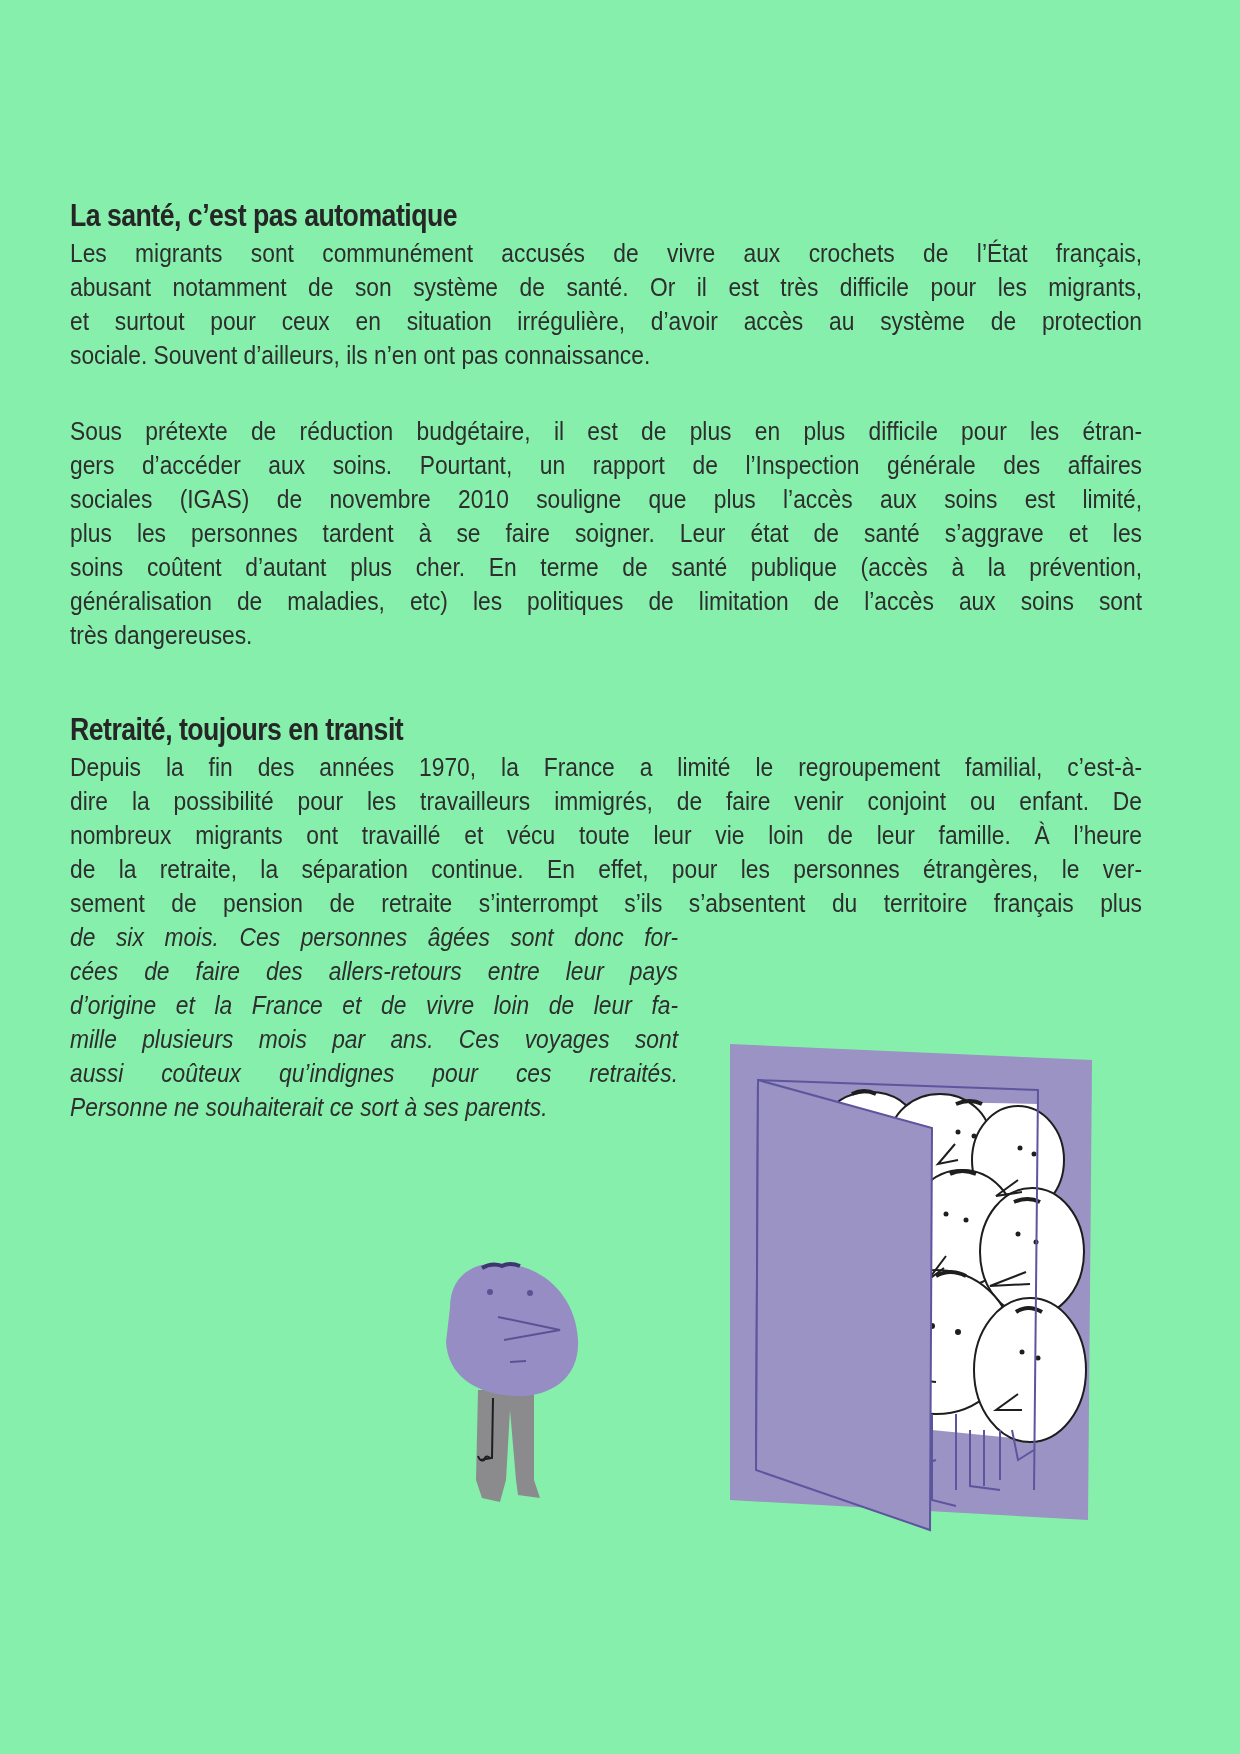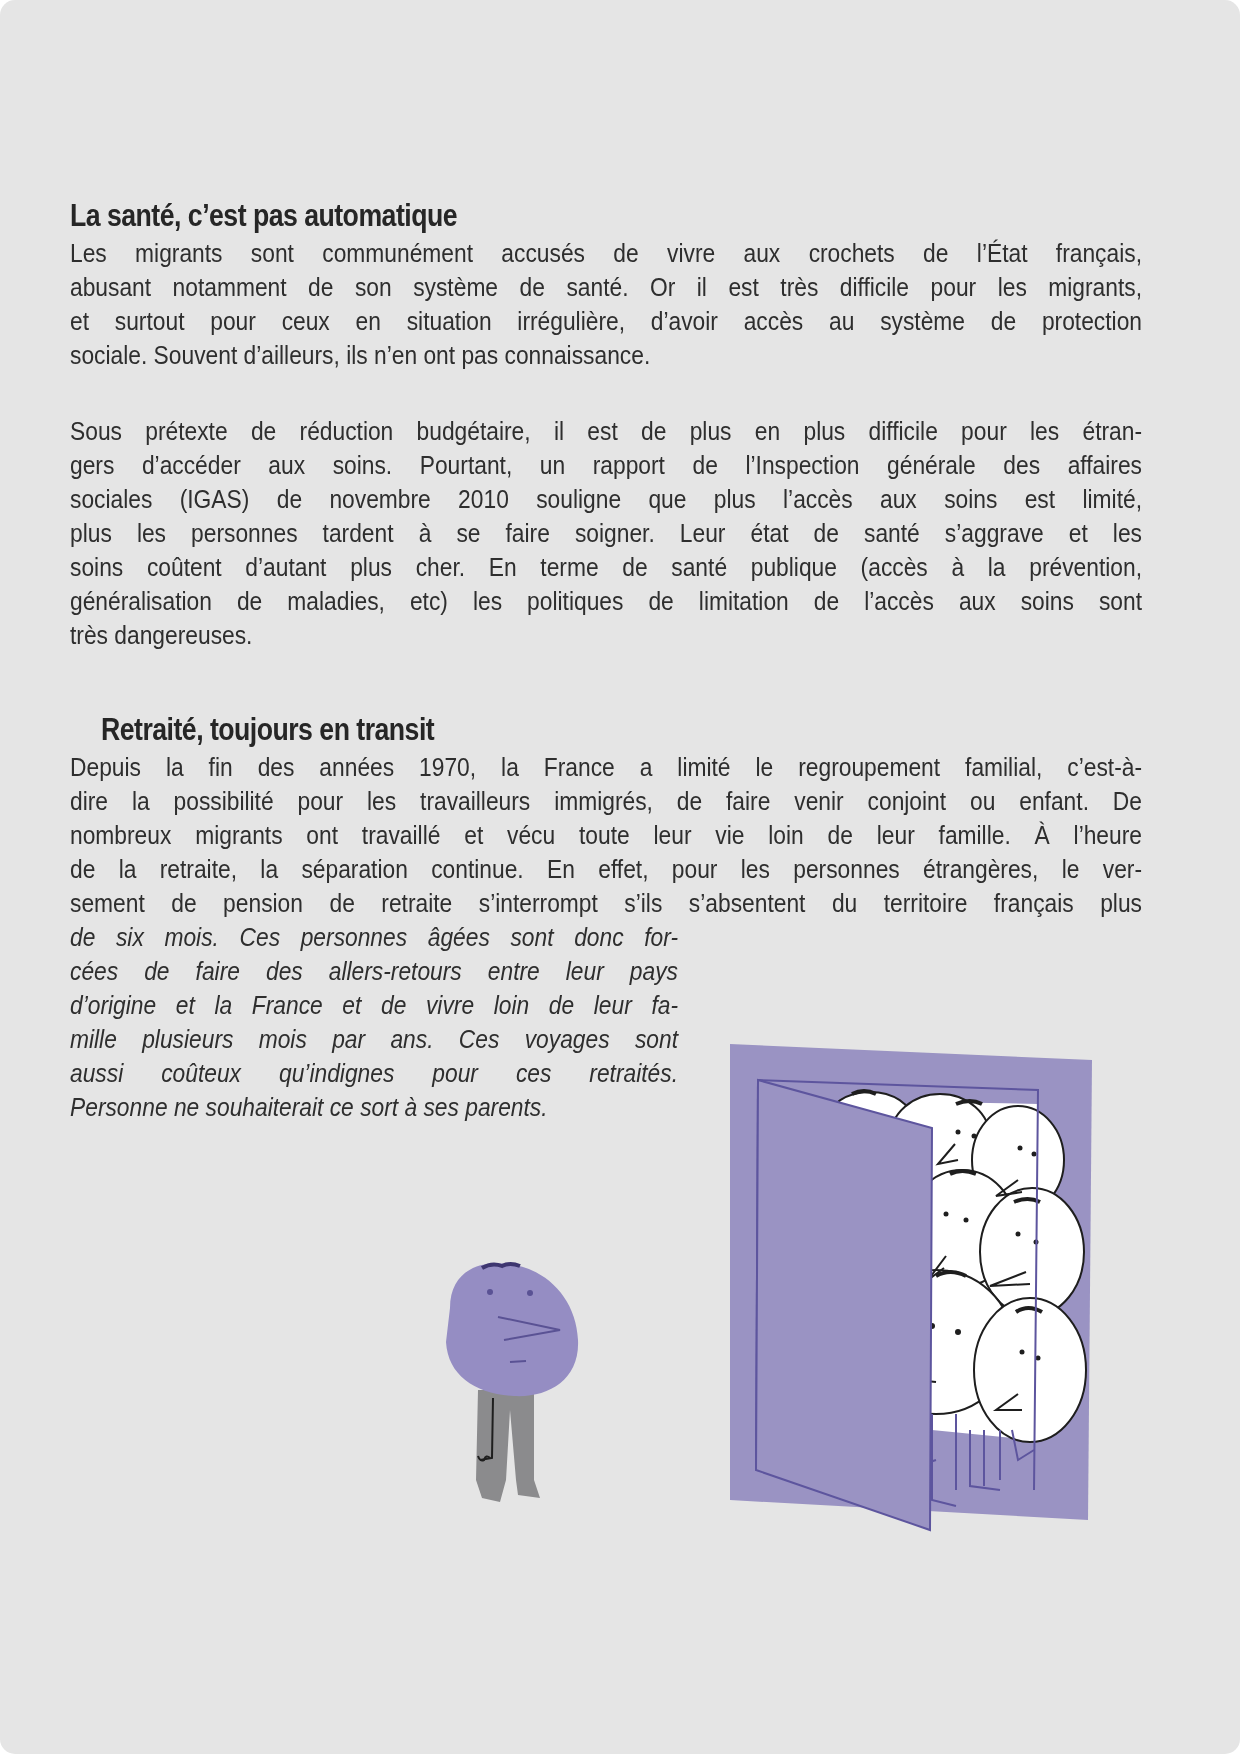--- a/index.html
+++ b/index.html
@@ -1,17 +1,17 @@
 <!DOCTYPE html>
 <html><head>
 <meta charset="utf-8">
 <style>
   html, body { margin: 0; padding: 0; background: #ffffff; }
   body { width: 1240px; height: 1754px; position: relative; overflow: hidden; }
-  .page { position: absolute; left: 0; top: 0; width: 1240px; height: 1754px; background: #e5e5e5; border-radius: 15px; }
+  .page { position: absolute; left: 0; top: 0; width: 1240px; height: 1754px; background: #86efac; }
   .col {
     position: absolute; left: 70px; width: 1072px;
     font-family: "Liberation Sans", sans-serif;
     color: #2b2b2b;
   }
   .h {
     font-family: "Liberation Sans", sans-serif;
     font-weight: bold;
     font-size: 31px;
     line-height: 36px;
@@ -58,21 +58,21 @@
   <div class="col" style="top:414px;">
     <span class="line">Sous prétexte de réduction budgétaire, il est de plus en plus difficile pour les étran-</span>
     <span class="line">gers d’accéder aux soins. Pourtant, un rapport de l’Inspection générale des affaires</span>
     <span class="line">sociales (IGAS) de novembre 2010 souligne que plus l’accès aux soins est limité,</span>
     <span class="line">plus les personnes tardent à se faire soigner. Leur état de santé s’aggrave et les</span>
     <span class="line">soins coûtent d’autant plus cher. En terme de santé publique (accès à la prévention,</span>
     <span class="line">généralisation de maladies, etc) les politiques de limitation de l’accès aux soins sont</span>
     <span class="line last">très dangereuses.</span>
   </div>
 
-  <div class="col" style="top:712px;margin-left:31px;">
+  <div class="col" style="top:712px;">
     <h2 class="h">Retraité, toujours en transit</h2>
   </div>
 
   <div class="col" style="top:750px;">
     <span class="line">Depuis la fin des années 1970, la France a limité le regroupement familial, c’est-à-</span>
     <span class="line">dire la possibilité pour les travailleurs immigrés, de faire venir conjoint ou enfant. De</span>
     <span class="line">nombreux migrants ont travaillé et vécu toute leur vie loin de leur famille. À l’heure</span>
     <span class="line">de la retraite, la séparation continue. En effet, pour les personnes étrangères, le ver-</span>
     <span class="line">sement de pension de retraite s’interrompt s’ils s’absentent du territoire français plus</span>
   </div>

